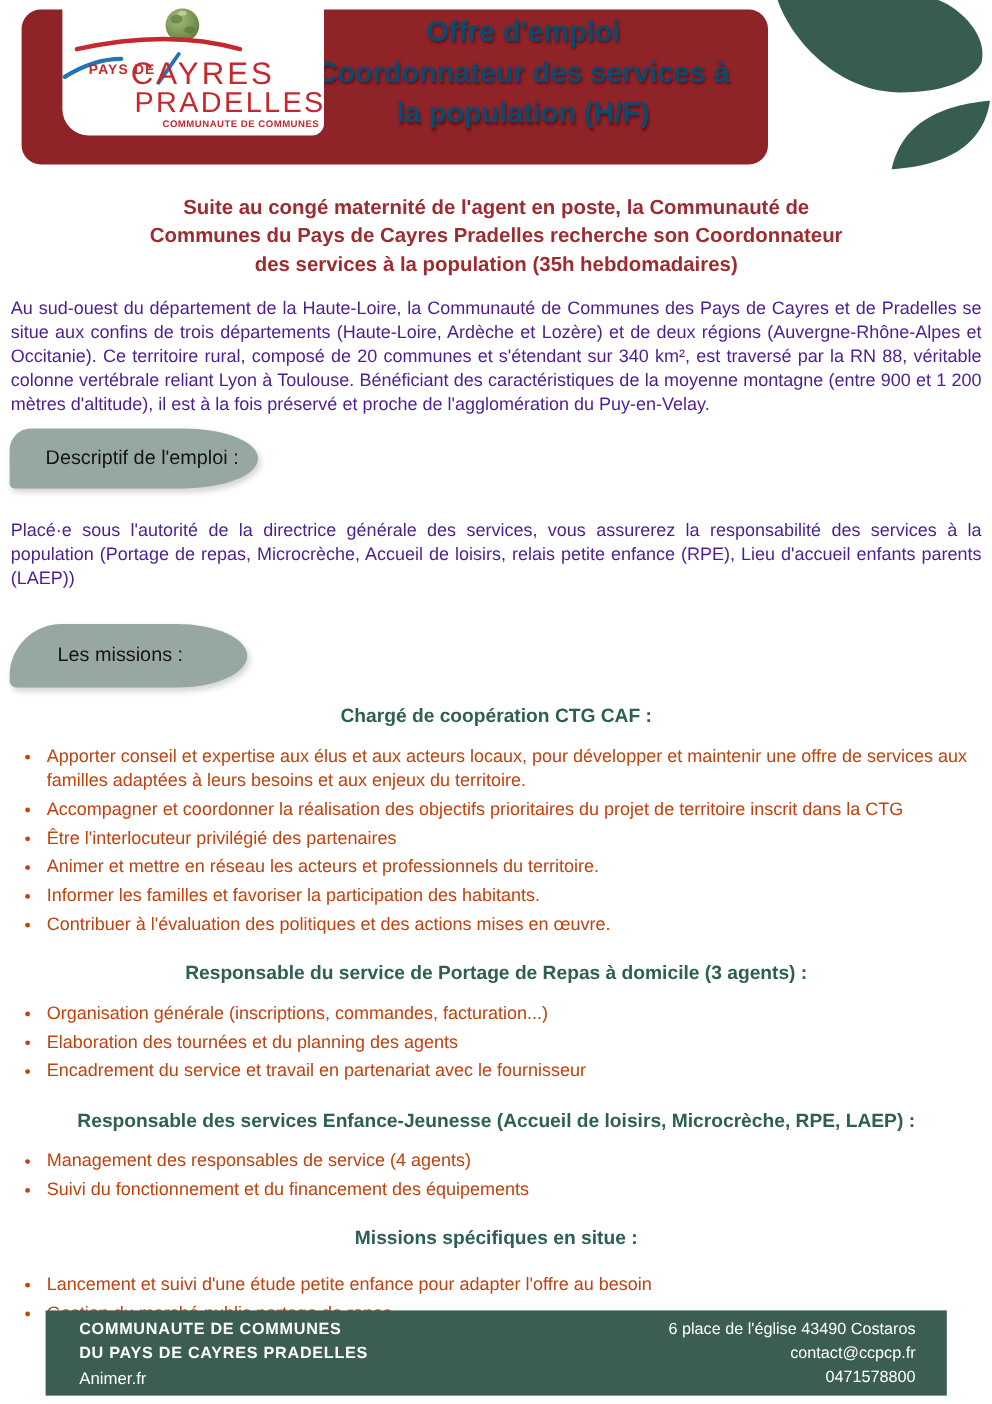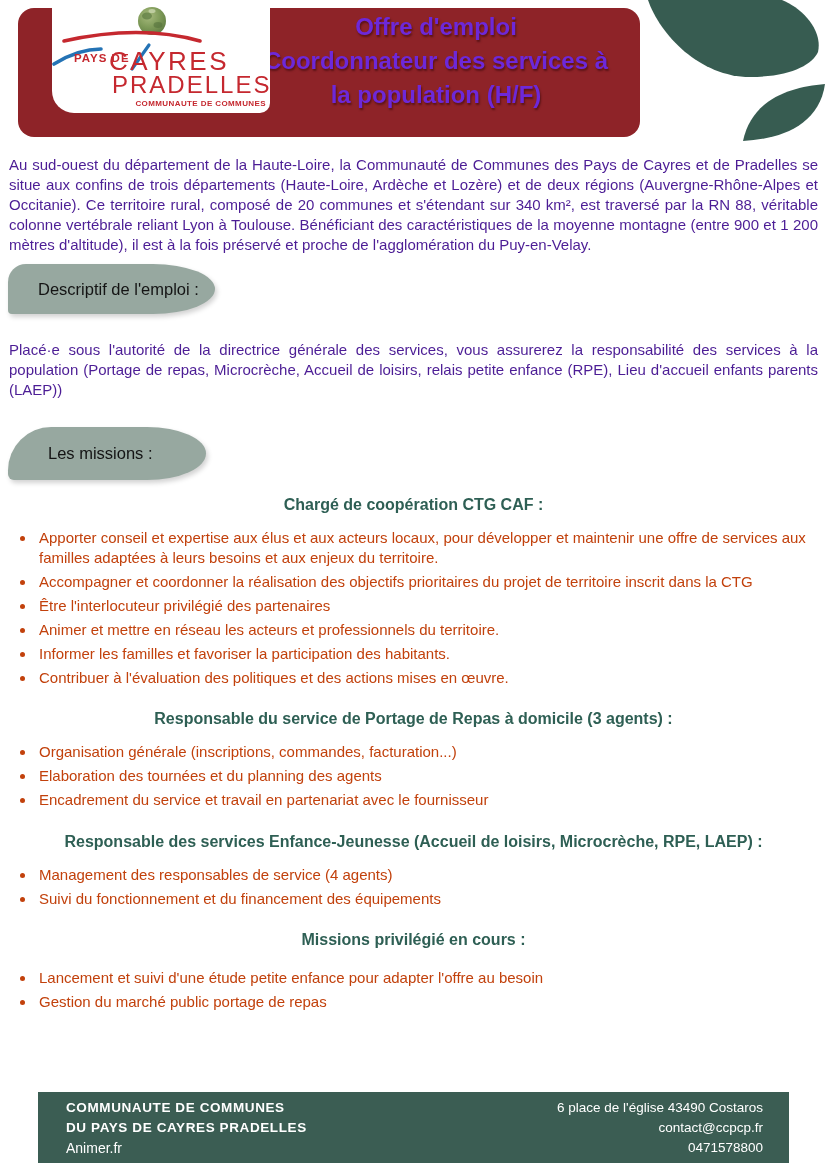--- a/index.html
+++ b/index.html
@@ -10,21 +10,21 @@
   }
 
   
   .header { position:relative; height:140px; }
   .banner {
     position:absolute; left:18px; top:8px; width:622px; height:129px;
     background:#8e2328; border-radius:16px;
   }
   .job-title {
     position:absolute; left:240px; top:10px; width:392px; text-align:center;
-    color:#6d28d9; font-weight:bold; font-size:24px; line-height:34px;
+    color:#0c4a6e; font-weight:bold; font-size:24px; line-height:34px;
     text-shadow:1px 2px 2px rgba(50,8,8,0.55);
   }
   .logo-box {
     position:absolute; left:20px; top:0; width:218px; height:113px;
     background:#ffffff; border-radius:0 0 10px 22px;margin-left:32px;
   }
   .leaves { position:absolute; right:0; top:0; width:187px; height:150px; }
 
   
   .intro {
@@ -115,20 +115,25 @@
         <text x="214" y="106" font-size="8" font-weight="bold" letter-spacing="0.4" text-anchor="end" fill="#c5282f">COMMUNAUTE DE COMMUNES</text>
       </svg>
     </div>
 
     <svg class="leaves" viewBox="0 0 187 150">
       <path d="M 8 0 C 20 35 60 77 110 77 C 150 77 172 65 178 52 C 183 30 162 8 142 0 Z" fill="#375c51"></path>
       <path d="M 185 84 C 150 87 112 99 103 141 C 140 139 179 126 185 84 Z" fill="#375c51"></path>
     </svg>
   </div>
 
+  <div class="intro">
+    <div>Suite au congé maternité de l'agent en poste, la Communauté de</div>
+    <div>Communes du Pays de Cayres Pradelles recherche son Coordonnateur</div>
+    <div>des services à la population (35h hebdomadaires)</div>
+  </div>
 
   <p class="para">Au sud-ouest du département de la Haute-Loire, la Communauté de Communes des Pays de Cayres et de Pradelles se situe aux confins de trois départements (Haute-Loire, Ardèche et Lozère) et de deux régions (Auvergne-Rhône-Alpes et Occitanie). Ce territoire rural, composé de 20 communes et s'étendant sur 340 km², est traversé par la RN 88, véritable colonne vertébrale reliant Lyon à Toulouse. Bénéficiant des caractéristiques de la moyenne montagne (entre 900 et 1 200 mètres d'altitude), il est à la fois préservé et proche de l'agglomération du Puy-en-Velay.</p>
 
   <div class="tab tab-1">
     <span>Descriptif de l'emploi :</span>
   </div>
 
   <p class="para" style="margin-top:26px;">Placé·e sous l'autorité de la directrice générale des services, vous assurerez la responsabilité des services à la population (Portage de repas, Microcrèche, Accueil de loisirs, relais petite enfance (RPE), Lieu d'accueil enfants parents (LAEP))</p>
 
   <div class="tab tab-2">
@@ -151,21 +156,21 @@
     <li>Elaboration des tournées et du planning des agents</li>
     <li>Encadrement du service et travail en partenariat avec le fournisseur</li>
   </ul>
 
   <div class="section-heading">Responsable des services Enfance-Jeunesse (Accueil de loisirs, Microcrèche, RPE, LAEP) :</div>
   <ul class="mission-list">
     <li>Management des responsables de service (4 agents)</li>
     <li>Suivi du fonctionnement et du financement des équipements</li>
   </ul>
 
-  <div class="section-heading">Missions privilégié en cours :</div>
+  <div class="section-heading">Missions spécifiques en situe :</div>
   <ul class="mission-list" style="margin-top:18px;">
     <li>Lancement et suivi d'une étude petite enfance pour adapter l'offre au besoin</li>
     <li>Gestion du marché public portage de repas</li>
   </ul>
 
   <div class="footer">
     <div class="footer-left">
       <div class="footer-org">COMMUNAUTE DE COMMUNES</div>
       <div class="footer-org">DU PAYS DE CAYRES PRADELLES</div>
       <div class="footer-site">Animer.fr</div>

